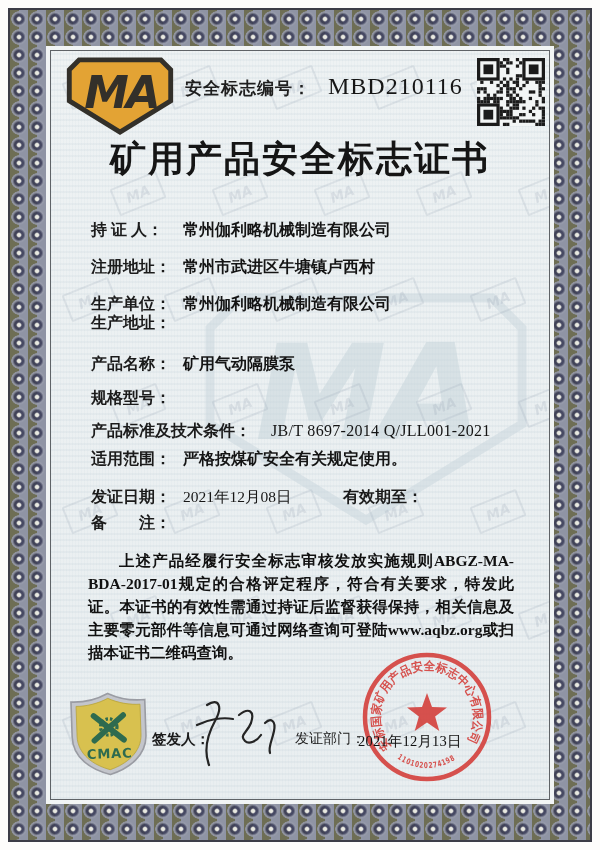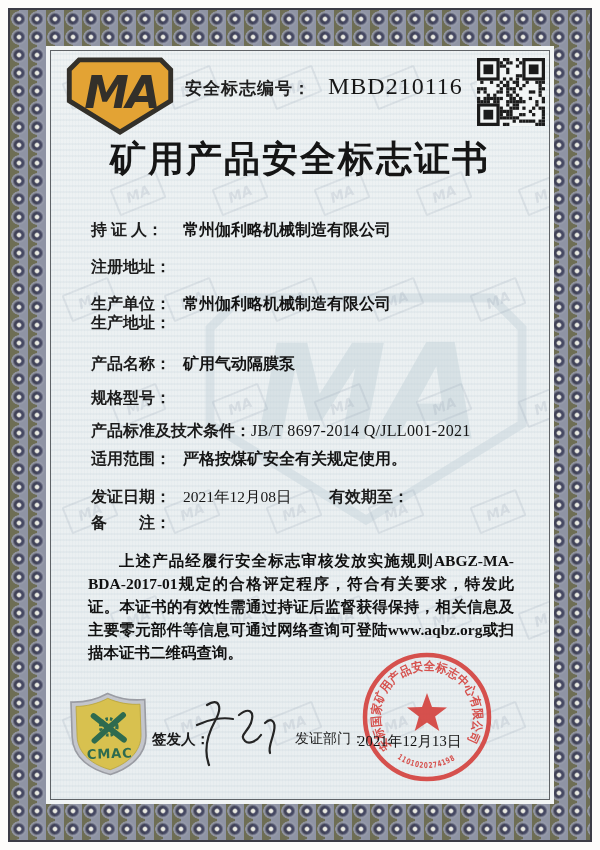--- a/index.html
+++ b/index.html
@@ -31,28 +31,28 @@
   .num-label{font-size:17px;font-weight:600;letter-spacing:1px;color:#1f1f1f;}
   .num-value{font-size:24px;letter-spacing:1px;color:#161616;margin-left:17px;font-family:"Liberation Serif",serif;}
   .qr{position:absolute;left:426px;top:6px;width:68px;height:70px;}
   .title{position:absolute;left:0;right:0;top:84px;text-align:center;font-size:36px;font-weight:900;
          letter-spacing:2px;color:#151515;font-family:"DejaVu Serif","Liberation Serif",serif;}
   
   .rows{position:absolute;left:40px;right:28px;top:0;}
   .frow{position:absolute;left:0;right:16px;display:flex;align-items:flex-start;line-height:21px;}
   .flabel{width:92px;flex:none;font-size:16px;font-weight:600;color:#1b1b1b;}
   .fvalue{flex:1;font-size:16px;font-weight:700;color:#141414;}
-  .frow.wide .flabel{width:auto;margin-right:0;}
+  .frow.wide .flabel{width:auto;margin-right:20px;}
   .frow.wide .fvalue{font-weight:400;letter-spacing:.3px;}
   .fvalue.model{font-family:"DejaVu Sans",sans-serif;font-weight:700;font-size:15.5px;letter-spacing:.4px;}
   .r0{top:168px}.r1{top:205px}.r2{top:242px}.r3{top:262px;line-height:19px}.r4{top:302px}
   .r5{top:336px}.r6{top:369px}.r7{top:397px}
   .issue{top:435px}
   .issue .dval{width:132px;font-size:15.5px;font-weight:400;color:#161616;}
-  .issue .l2{width:100px;margin-left:14px;font-size:16px;font-weight:600;color:#1b1b1b;}
+  .issue .l2{width:100px;margin-left:28px;font-size:16px;font-weight:600;color:#1b1b1b;}
   .issue .dval2{flex:1;font-size:15.5px;font-weight:400;color:#161616;}
   .remark{top:461px}
   
   .statement{position:absolute;left:37px;top:498px;width:426px;font-size:15.5px;font-weight:700;
              line-height:23px;color:#111;text-align:justify;text-indent:2em;}
   
   .cmac{position:absolute;left:17px;top:637px;width:82px;height:92px;transform:rotate(-2deg);}
   .signer-label{position:absolute;left:101px;top:679px;font-size:14.5px;font-weight:700;color:#1a1a1a;text-align:right;}
   .signature{position:absolute;left:138px;top:640px;width:92px;height:86px;}
   .issuer-label{position:absolute;left:244px;top:679px;font-size:14px;font-weight:400;color:#1a1a1a;}
@@ -266,20 +266,21 @@
 
       <div class="title">矿用产品安全标志证书</div>
 
       <div class="rows">
         <div class="frow r0">
           <span class="flabel">持 证 人：</span>
           <span class="fvalue">常州伽利略机械制造有限公司</span>
         </div>
         <div class="frow r1">
           <span class="flabel">注册地址：</span>
+          <span class="fvalue">常州市武进区牛塘镇卢西村</span>
         </div>
         <div class="frow r2">
           <span class="flabel">生产单位：</span>
           <span class="fvalue">常州伽利略机械制造有限公司</span>
         </div>
         <div class="frow r3">
           <span class="flabel">生产地址：</span>
         </div>
         <div class="frow r4">
           <span class="flabel">产品名称：</span>

